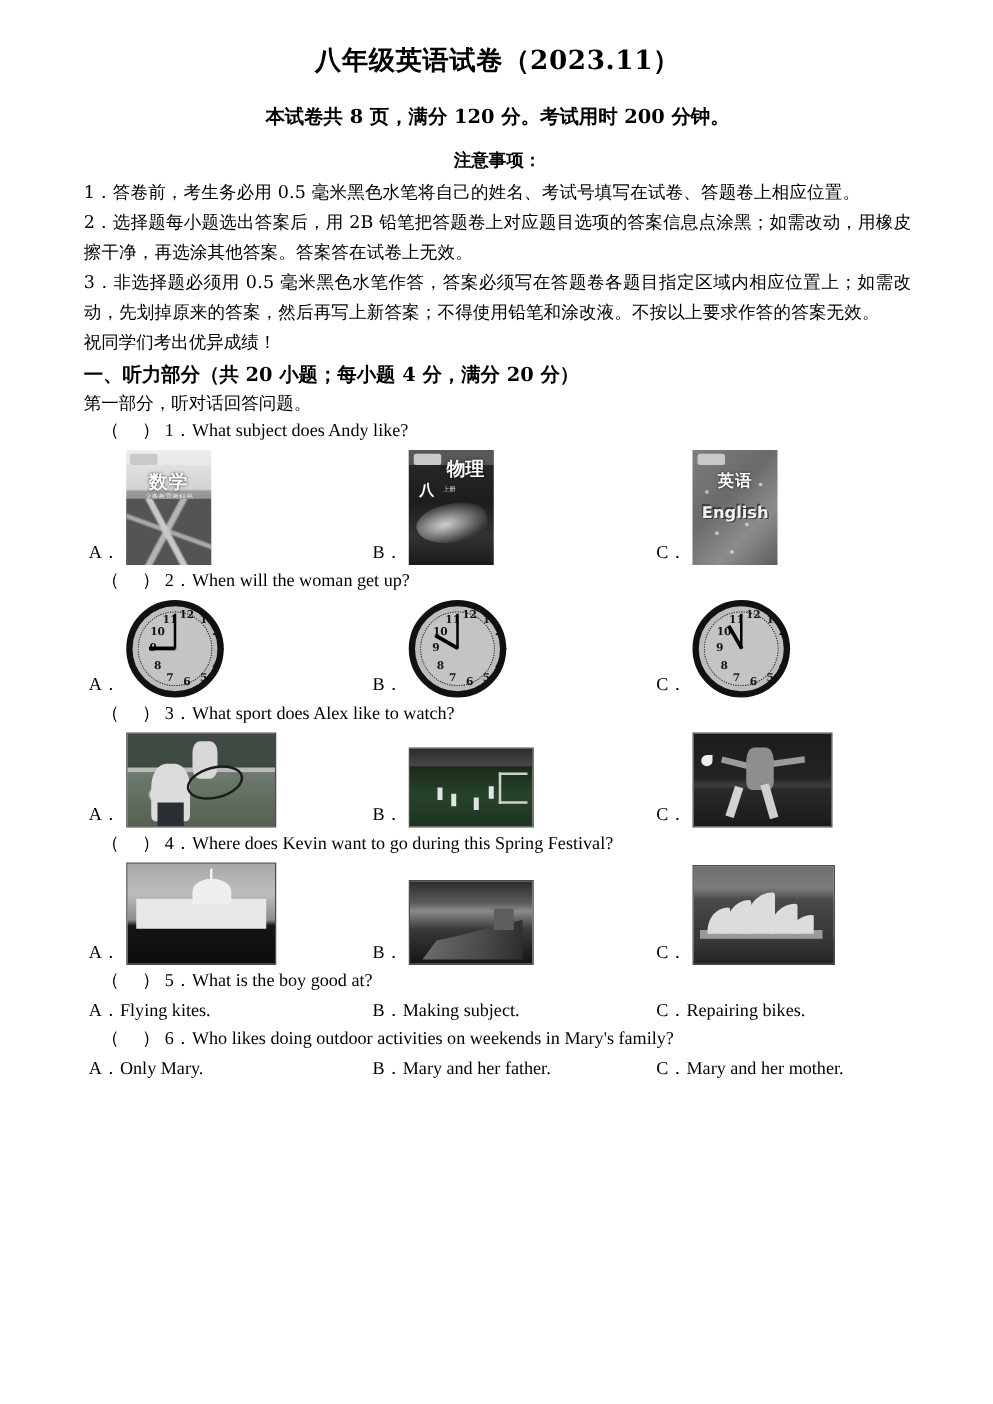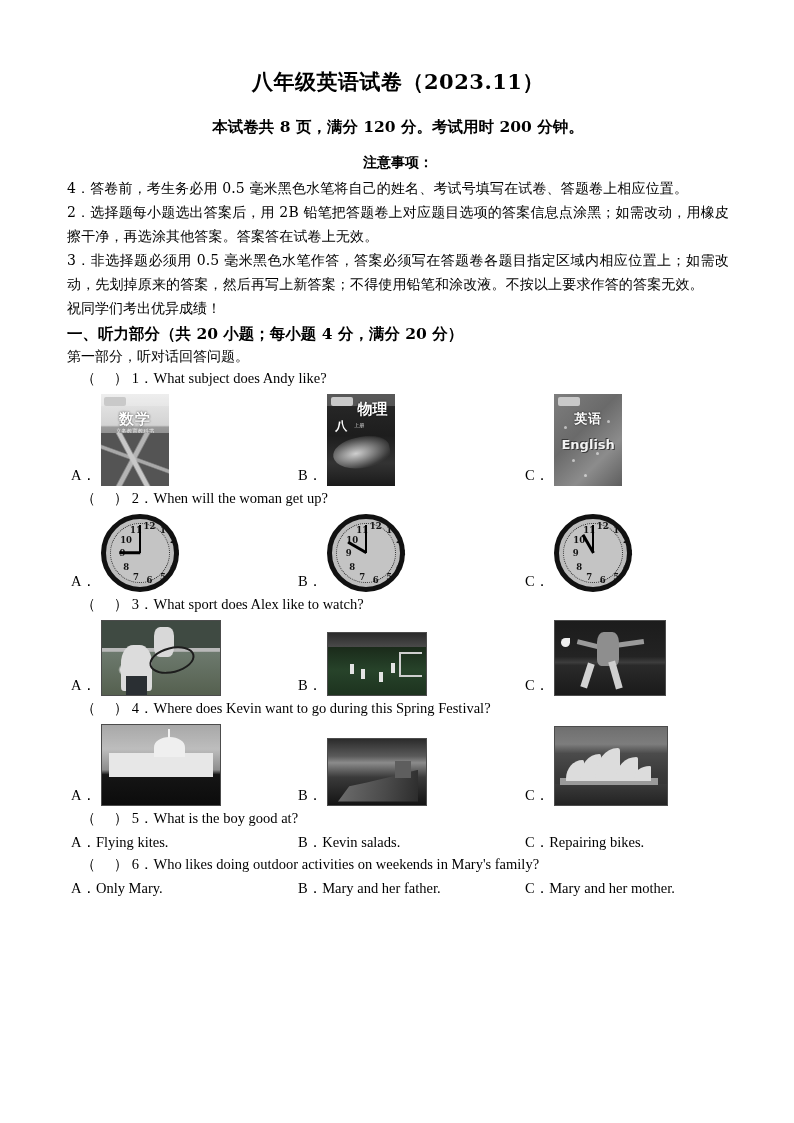--- a/index.html
+++ b/index.html
@@ -18,21 +18,21 @@
   .page {
     position: absolute;
     left: 0; top: 0;
     width: 794px;
     height: 1123px;
     padding: 0;
   }
   .inner {
     position: absolute;
     left: 67px;
-    top: 68px;
+    top: 34px;
     width: 662px;
   }
 
   
   .doc-title {
     text-align: center;
     font-family: "DejaVu Serif", serif;
     font-weight: bold;
     font-size: 21px;
     letter-spacing: 0.5px;
@@ -364,21 +364,21 @@
 </head>
 <body>
 
 <div class="page">
   <div class="inner">
 
     <div class="doc-title">八年级英语试卷（2023.11）</div>
     <div class="doc-subtitle">本试卷共 8 页，满分 120 分。考试用时 200 分钟。</div>
 
     <div class="notice-title">注意事项：</div>
-    <p class="notice-item">4．答卷前，考生务必用 0.5 毫米黑色水笔将自己的姓名、考试号填写在试卷、答题卷上相应位置。</p>
+    <p class="notice-item">1．答卷前，考生务必用 0.5 毫米黑色水笔将自己的姓名、考试号填写在试卷、答题卷上相应位置。</p>
     <p class="notice-item">2．选择题每小题选出答案后，用 2B 铅笔把答题卷上对应题目选项的答案信息点涂黑；如需改动，用橡皮擦干净，再选涂其他答案。答案答在试卷上无效。</p>
     <p class="notice-item">3．非选择题必须用 0.5 毫米黑色水笔作答，答案必须写在答题卷各题目指定区域内相应位置上；如需改动，先划掉原来的答案，然后再写上新答案；不得使用铅笔和涂改液。不按以上要求作答的答案无效。</p>
     <p class="notice-wish">祝同学们考出优异成绩！</p>
 
     <div class="section-head">一、听力部分（共 20 小题；每小题 4 分，满分 20 分）</div>
     <div class="part-head">第一部分，听对话回答问题。</div>
 
     <div class="q-line"><span>（     ）</span> <span>1．What subject does Andy like?</span></div>
     <div class="pic-row">
       <div class="pic-cell">
@@ -545,21 +545,21 @@
           <div class="sail" style="left:36%;width:22%;height:42%"></div>
           <div class="sail" style="left:54%;width:20%;height:30%"></div>
           <div class="sail" style="left:70%;width:16%;height:18%"></div>
         </div>
       </div>
     </div>
 
     <div class="q-line"><span>（     ）</span> <span>5．What is the boy good at?</span></div>
     <div class="opt-row-text">
       <span>A．Flying kites.</span>
-      <span>B．Kevin salads.</span>
+      <span>B．Making subject.</span>
       <span>C．Repairing bikes.</span>
     </div>
 
     <div class="q-line"><span>（     ）</span> <span>6．Who likes doing outdoor activities on weekends in Mary's family?</span></div>
     <div class="opt-row-text">
       <span>A．Only Mary.</span>
       <span>B．Mary and her father.</span>
       <span>C．Mary and her mother.</span>
     </div>
 

